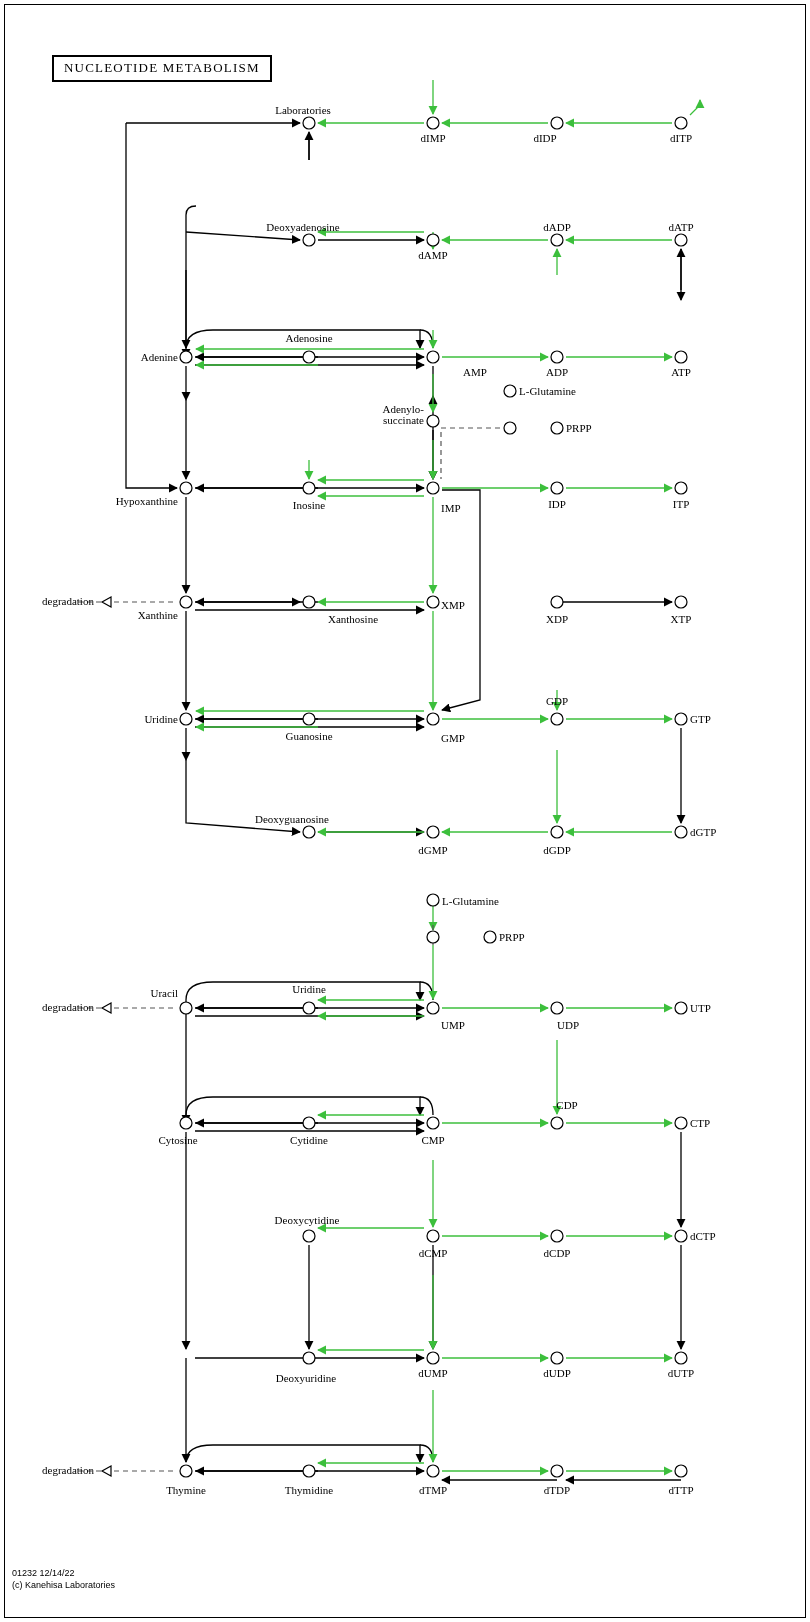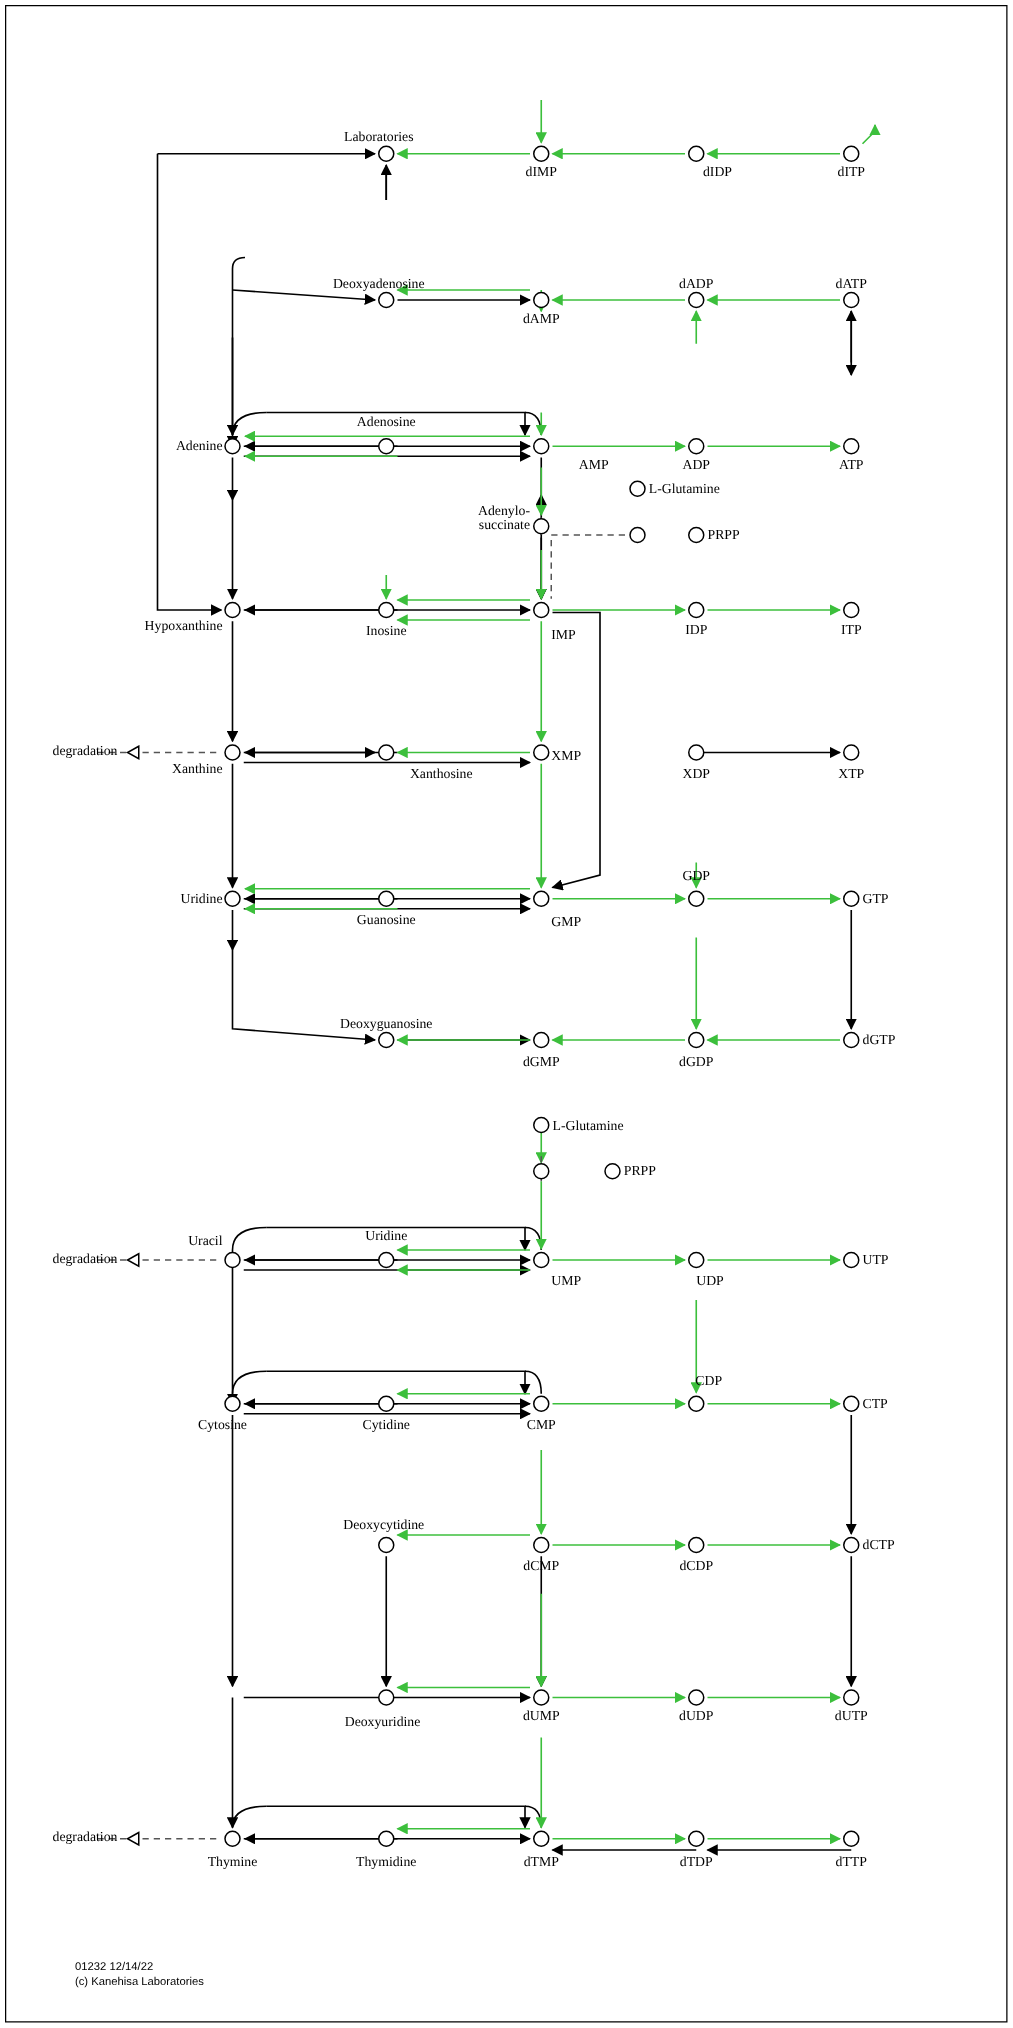--- a/index.html
+++ b/index.html
@@ -9,32 +9,33 @@
   #map{position:absolute;left:0;top:0;width:810px;height:1622px;}
   .title-box{position:absolute;left:52px;top:55px;border:2px solid #000;background:#fff;
              padding:3px 10px 4px 10px;font-size:13px;letter-spacing:1.2px;
              font-family:"Liberation Serif", serif;color:#000;white-space:nowrap;}
   .lbl{position:absolute;font-size:11px;color:#000;white-space:nowrap;
        font-family:"Liberation Serif", serif;line-height:11px;}
   .lbl.c{transform:translateX(-50%);}
   .lbl.r{transform:translateX(-100%);}
   .lbl.two{line-height:11px;text-align:right;}
   .footer{position:absolute;left:12px;font-size:9px;color:#000;
-          font-family:"Liberation Sans", sans-serif;white-space:nowrap;margin-left:48px;}
+          font-family:"Liberation Sans", sans-serif;white-space:nowrap;}
   .node{fill:#fff;stroke:#000;stroke-width:1.2;}
   .ep{stroke:#000;stroke-width:1.3;fill:none;}
   .gp{stroke:#3cbf3c;stroke-width:1.3;fill:none;}
   .dash{stroke:#555;stroke-width:1.2;fill:none;stroke-dasharray:5 4;}
 </style>
 </head>
 <body>
 
 <div id="page">
   <div id="frame"></div>
 
+  <div class="title-box">NUCLEOTIDE METABOLISM</div>
 
   <svg id="map" viewBox="0 0 810 1622" xmlns="http://www.w3.org/2000/svg">
     <defs>
       <marker id="ah-b" viewBox="0 0 10 10" refX="9" refY="5" markerWidth="7" markerHeight="7" orient="auto">
         <path d="M0,0 L10,5 L0,10 z" fill="#000"></path>
       </marker>
       <marker id="ah-g" viewBox="0 0 10 10" refX="9" refY="5" markerWidth="7" markerHeight="7" orient="auto">
         <path d="M0,0 L10,5 L0,10 z" fill="#3cbf3c"></path>
       </marker>
       <marker id="ah-o" viewBox="0 0 10 10" refX="9" refY="5" markerWidth="8" markerHeight="8" orient="auto">
@@ -241,21 +242,21 @@
         <circle cx="309" cy="1471" r="6" class="node"></circle>
         <circle cx="433" cy="1471" r="6" class="node"></circle>
         <circle cx="557" cy="1471" r="6" class="node"></circle>
         <circle cx="681" cy="1471" r="6" class="node"></circle>
       </g>
   </svg>
 
   <div id="labels">
       <div class="lbl c" style="left: 303px; top: 105px;">Laboratories</div>
       <div class="lbl c" style="left: 433px; top: 133px;">dIMP</div>
-      <div class="lbl c" style="left: 574px; top: 133px;">dIDP</div>
+      <div class="lbl c" style="left: 545px; top: 133px;">dIDP</div>
       <div class="lbl c" style="left: 681px; top: 133px;">dITP</div>
       <div class="lbl c" style="left: 303px; top: 222px;">Deoxyadenosine</div>
       <div class="lbl c" style="left: 433px; top: 250px;">dAMP</div>
       <div class="lbl c" style="left: 557px; top: 222px;">dADP</div>
       <div class="lbl c" style="left: 681px; top: 222px;">dATP</div>
       <div class="lbl r" style="left: 178px; top: 352px;">Adenine</div>
       <div class="lbl c" style="left: 309px; top: 333px;">Adenosine</div>
       <div class="lbl" style="left: 463px; top: 367px;">AMP</div>
       <div class="lbl c" style="left: 557px; top: 367px;">ADP</div>
       <div class="lbl c" style="left: 681px; top: 367px;">ATP</div>
@@ -273,21 +274,21 @@
       <div class="lbl r" style="left: 178px; top: 610px;">Xanthine</div>
       <div class="lbl c" style="left: 309px; top: 614px; margin-left: 44px;">Xanthosine</div>
       <div class="lbl" style="left: 441px; top: 600px;">XMP</div>
       <div class="lbl c" style="left: 557px; top: 614px;">XDP</div>
       <div class="lbl c" style="left: 681px; top: 614px;">XTP</div>
       <div class="lbl r" style="left: 178px; top: 714px;">Uridine</div>
       <div class="lbl c" style="left: 309px; top: 731px;">Guanosine</div>
       <div class="lbl" style="left: 441px; top: 733px;">GMP</div>
       <div class="lbl c" style="left: 557px; top: 696px;">GDP</div>
       <div class="lbl" style="left: 690px; top: 714px;">GTP</div>
-      <div class="lbl c" style="left: 309px; top: 814px;">Deoxyguanosine</div>
+      <div class="lbl c" style="left: 292px; top: 814px;">Deoxyguanosine</div>
       <div class="lbl c" style="left: 433px; top: 845px;">dGMP</div>
       <div class="lbl c" style="left: 557px; top: 845px;">dGDP</div>
       <div class="lbl" style="left: 690px; top: 827px;">dGTP</div>
       <div class="lbl" style="left: 442px; top: 896px;">L-Glutamine</div>
       <div class="lbl" style="left: 499px; top: 932px;">PRPP</div>
       <div class="lbl r" style="left: 178px; top: 988px;">Uracil</div>
       <div class="lbl c" style="left: 309px; top: 984px;">Uridine</div>
       <div class="lbl" style="left: 441px; top: 1020px;">UMP</div>
       <div class="lbl c" style="left: 568px; top: 1020px; text-align: center;">UDP</div>
       <div class="lbl" style="left: 690px; top: 1003px;">UTP</div>

